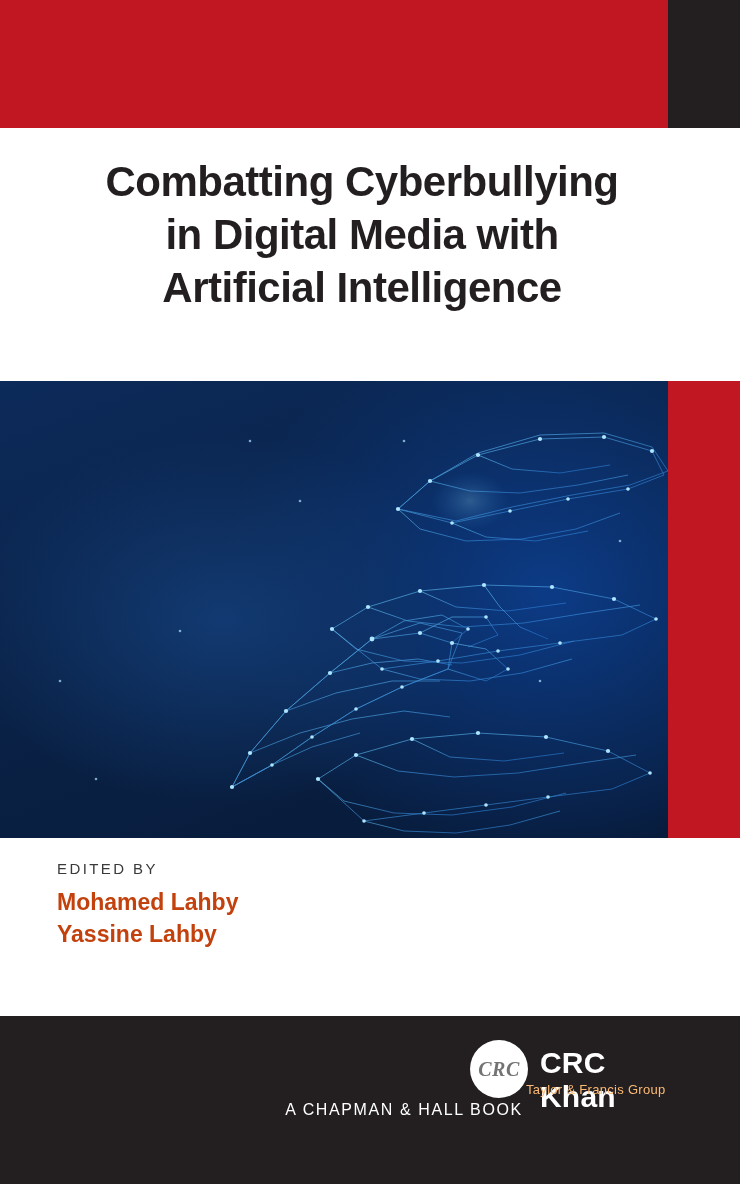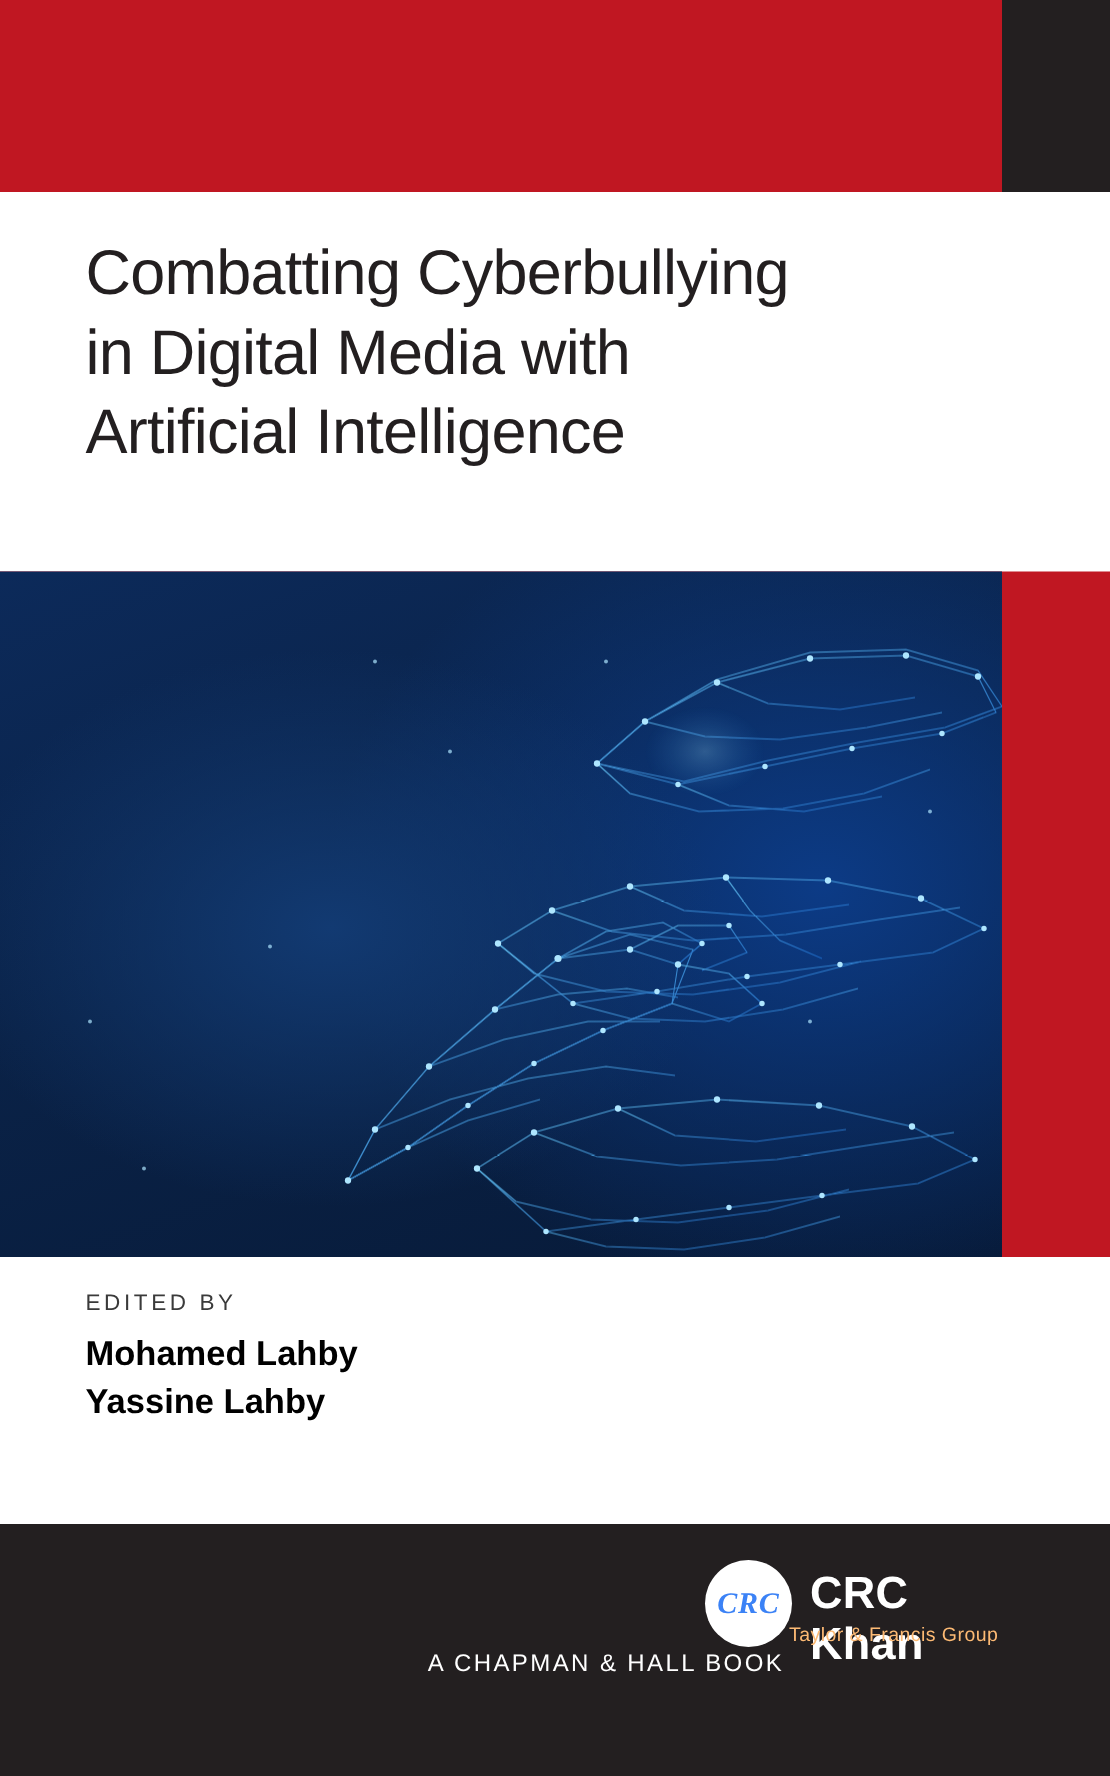--- a/index.html
+++ b/index.html
@@ -41,26 +41,27 @@
     width: 740px;
     height: 253px;
     background: #ffffff;
   }
   .title-text {
     position: absolute;
     left: 57px;
     top: 27px;
     width: 610px;
     font-family: "Liberation Sans", sans-serif;
-    font-weight: normal;
+    font-weight: bold;
     font-size: 42px;
     line-height: 53px;
     letter-spacing: -0.5px;
     color: #231f20;
     white-space: pre-line;
+    text-align: center;
   }
 
   
   .art-band {
     position: absolute;
     top: 381px; left: 0;
     width: 740px;
     height: 457px;
     background: #c01722;
   }
@@ -99,21 +100,21 @@
     color: #3a3a3a;
     font-weight: normal;
   }
   .editor-names {
     position: absolute;
     left: 57px;
     top: 48px;
     font-size: 23px;
     line-height: 32px;
     font-weight: bold;
-    color: #000000;
+    color: #c2410c;
   }
   .editor-names div { white-space: nowrap; }
 
   
   .footer {
     position: absolute;
     top: 1016px; left: 0;
     width: 740px;
     height: 168px;
     background: #231f20;
@@ -134,21 +135,21 @@
     background: #ffffff;
     display: flex;
     align-items: center;
     justify-content: center;
   }
   .crc-circle span {
     font-family: "Liberation Serif", serif;
     font-style: italic;
     font-weight: bold;
     font-size: 20px;
-    color: #3b82f6;
+    color: #737373;
     letter-spacing: 0.5px;
   }
   .crc-name {
     position: absolute;
     left: 70px;
     top: 6px;
     font-size: 30px;
     font-weight: bold;
     color: #ffffff;
     letter-spacing: 0.2px;

